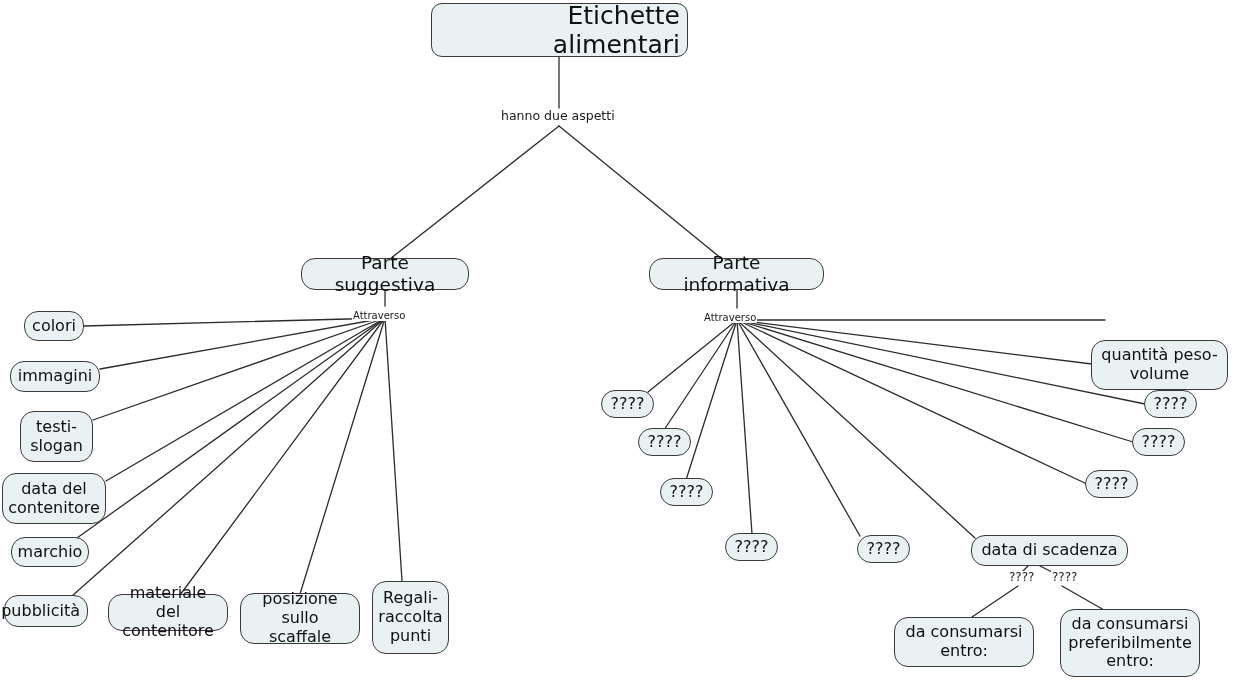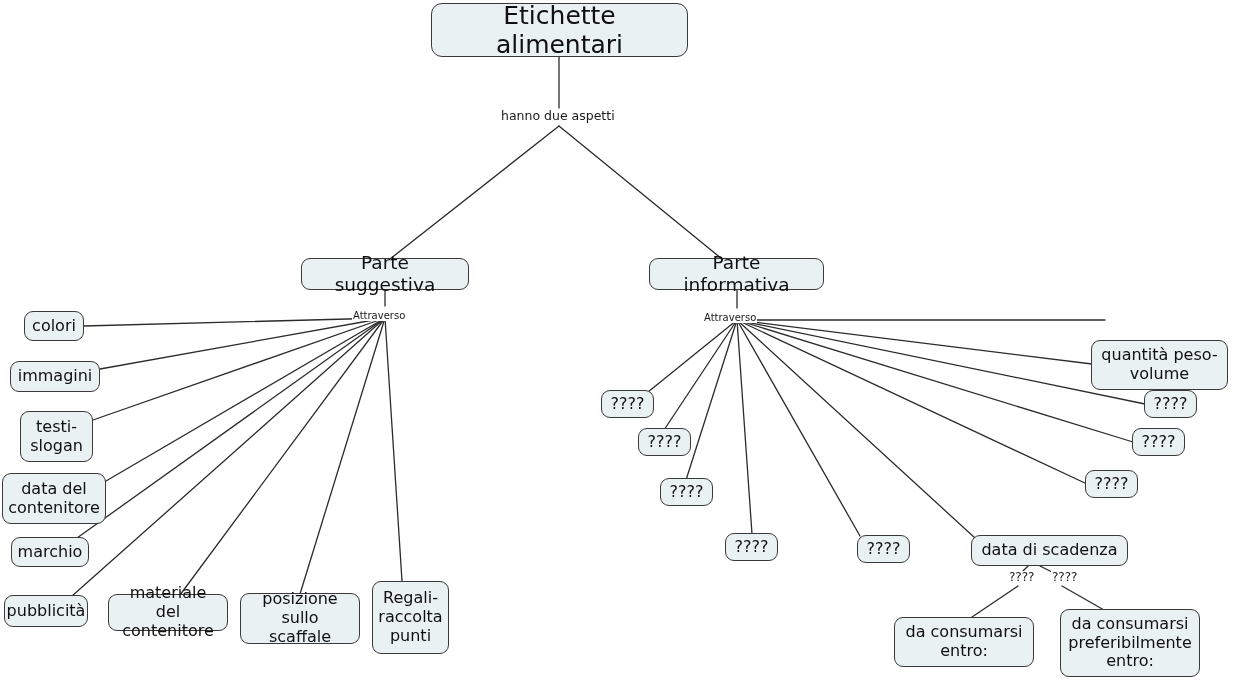--- a/index.html
+++ b/index.html
@@ -22,35 +22,36 @@
     left: 0;
     top: 0;
     width: 1244px;
     height: 683px;
   }
   .node {
     position: absolute;
     box-sizing: border-box;
     background: #eaf1f2;
     border: 1.3px solid #3a3a3a;
-    border-radius: 9px;
+    border-radius: 14px;
     display: flex;
     align-items: center;
     justify-content: center;
     text-align: center;
     color: #101010;
     line-height: 1.17;
     white-space: pre-line;
     padding: 2px 7px;
     z-index: 2;
   }
   .node.root {
     font-size: 25px;
     border-radius: 11px;
     border-width: 1.6px;
+    text-align: right;
   }
   .node.branch {
     font-size: 18.5px;
   }
   .node.leaf {
     font-size: 16px;
   }
   .node.qm {
     font-size: 16px;
   }
@@ -150,21 +151,21 @@
 
   <div class="node leaf" style="left:2px; top:473px; width:104px; height:51px;">
     <span>data del
 contenitore</span>
   </div>
 
   <div class="node leaf" style="left:11px; top:537px; width:78px; height:30px;">
     <span>marchio</span>
   </div>
 
-  <div class="node leaf" style="left:4px; top:595px; width:84px; height:32px;">
+  <div class="node leaf" style="left:4px; top:595px; width:84px; height:32px;justify-content:flex-end;">
     <span>pubblicità</span>
   </div>
 
   <div class="node leaf" style="left:108px; top:594px; width:120px; height:37px;">
     <span>materiale del
 contenitore</span>
   </div>
 
   <div class="node leaf" style="left:240px; top:593px; width:120px; height:51px;">
     <span>posizione

